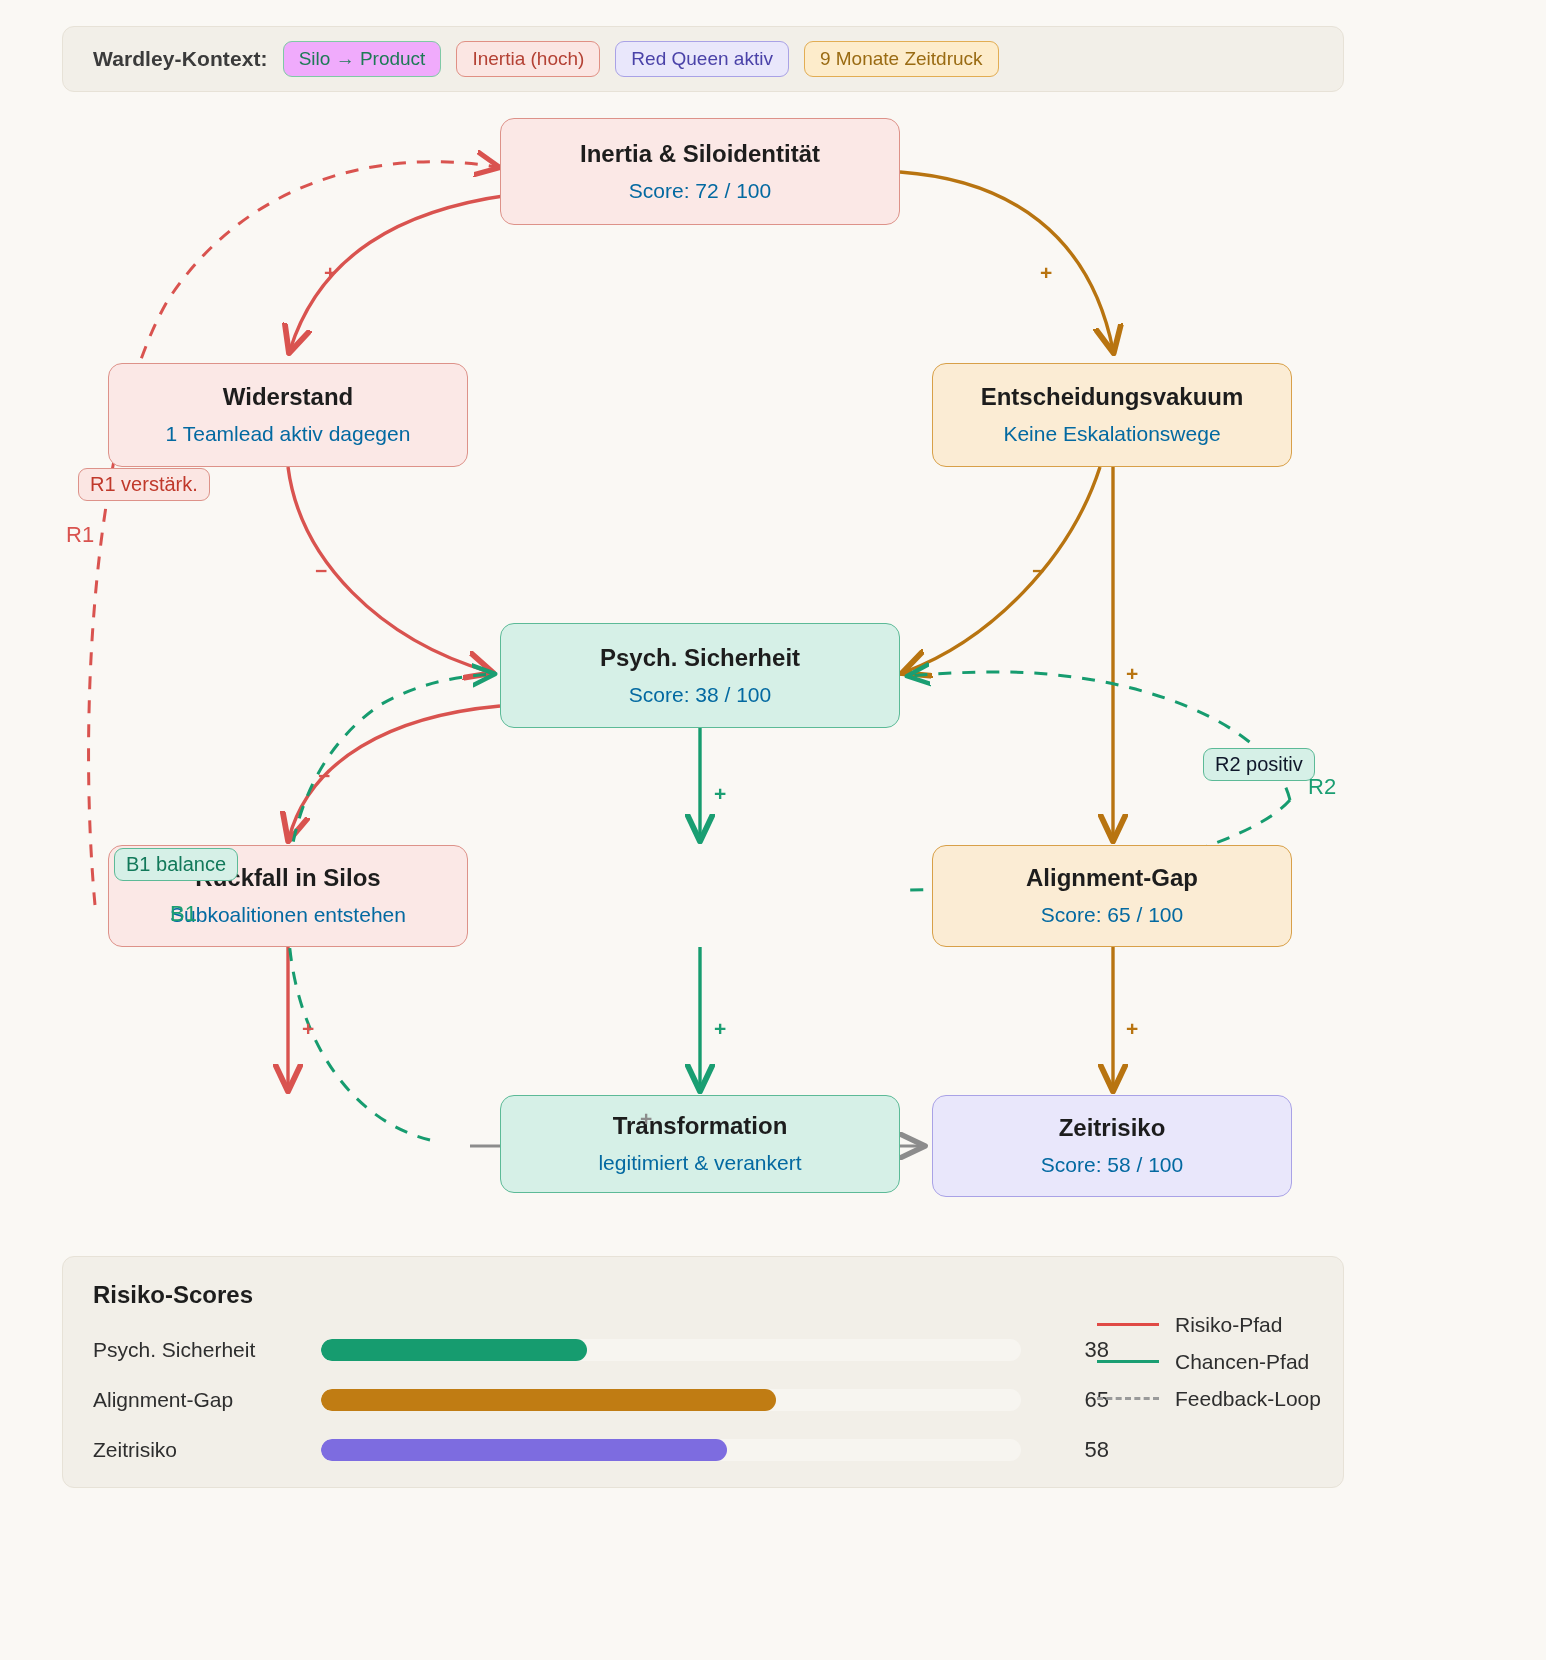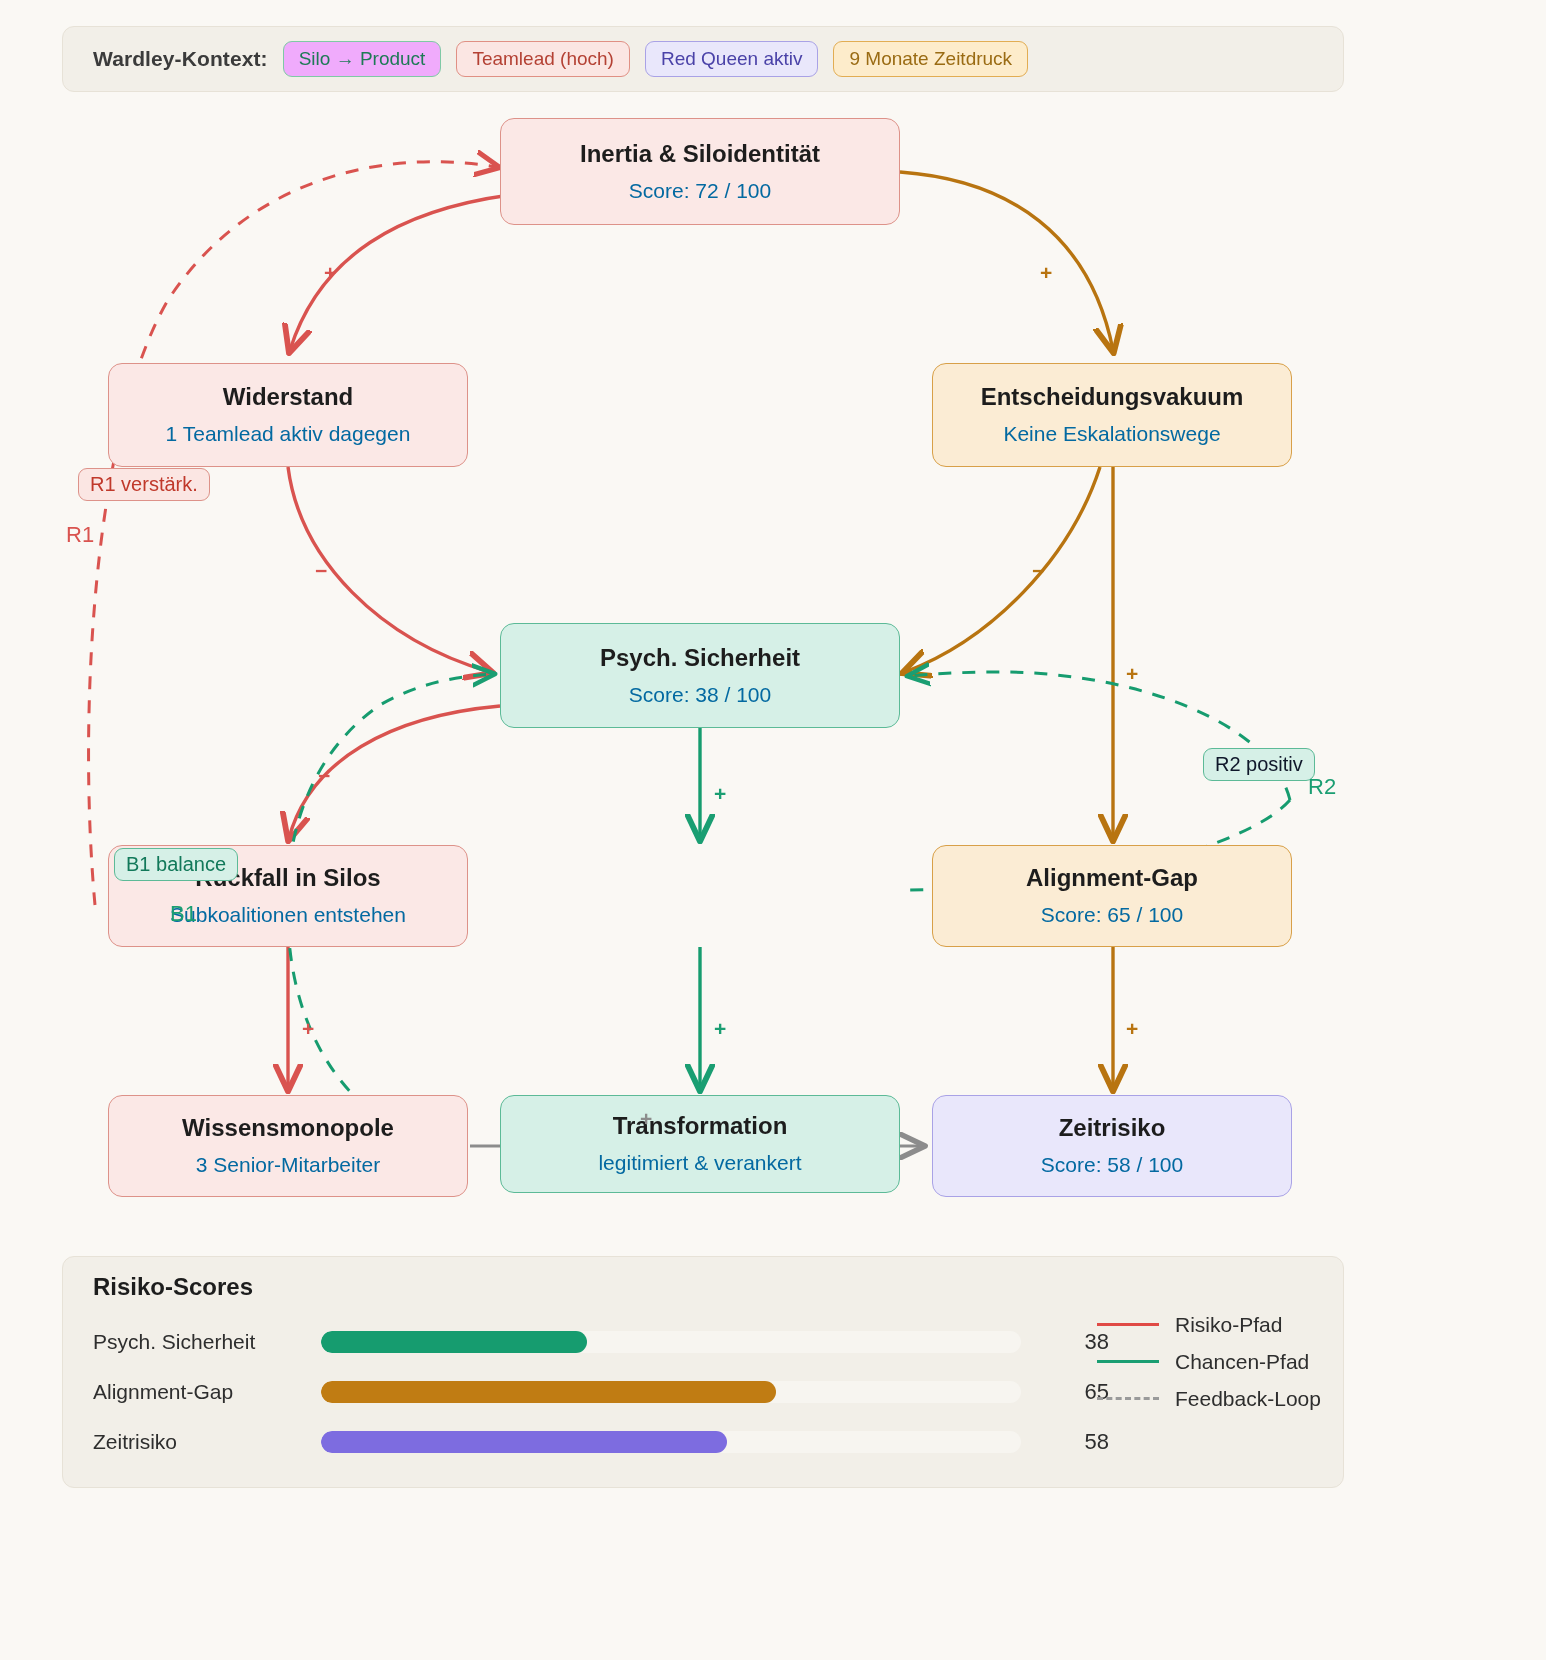--- a/index.html
+++ b/index.html
@@ -146,21 +146,21 @@
   #scores-panel {
     position: absolute;
     left: 62px;
     top: 1256px;
     width: 1282px;
     height: 232px;
     box-sizing: border-box;
     background: #f2efe8;
     border: 1px solid #e7e2d7;
     border-radius: 12px;
-    padding: 18px 30px 0 30px;
+    padding: 26px 30px 0 30px;
   }
   #scores-title {
     font-size: 24px;
     font-weight: 700;
     color: #1d1d1d;
     margin: 0 0 18px 0;
     line-height: 1;
   }
   .score-row {
     display: flex;
@@ -222,21 +222,21 @@
     color: #2e2e2e;
     white-space: nowrap;
   }
 </style>
 </head>
 <body>
 
 <div id="context-bar">
   <span id="context-label">Wardley-Kontext:</span>
   <span class="ctx-chip ctx-green">Silo → Product</span>
-  <span class="ctx-chip ctx-red">Teamlead (hoch)</span>
+  <span class="ctx-chip ctx-red">Inertia (hoch)</span>
   <span class="ctx-chip ctx-purple">Red Queen aktiv</span>
   <span class="ctx-chip ctx-amber">9 Monate Zeitdruck</span>
 </div>
 
 <div id="graph">
 
   <svg id="edges" viewBox="0 0 1546 1260">
     <defs>
       <marker id="ah-red" markerWidth="9" markerHeight="9" refX="7.2" refY="4.5" orient="auto">
         <path d="M0,0.6 L8.2,4.5 L0,8.4" fill="none" stroke="#d9534f" stroke-width="1.7" stroke-linecap="round" stroke-linejoin="round"></path>
@@ -309,24 +309,20 @@
     <div class="n-title">Rückfall in Silos</div>
     <div class="n-sub">Subkoalitionen entstehen</div>
   </div>
 
 
   <div class="node n-amber" id="node-alignment">
     <div class="n-title">Alignment-Gap</div>
     <div class="n-sub">Score: 65 / 100</div>
   </div>
 
-  <div class="node n-red" id="node-wissen">
-    <div class="n-title">Wissensmonopole</div>
-    <div class="n-sub">3 Senior-Mitarbeiter</div>
-  </div>
 
   <div class="node n-teal" id="node-transformation">
     <div class="n-title">Transformation</div>
     <div class="n-sub">legitimiert &amp; verankert</div>
   </div>
 
   <div class="node n-purple" id="node-zeitrisiko">
     <div class="n-title">Zeitrisiko</div>
     <div class="n-sub">Score: 58 / 100</div>
   </div>

